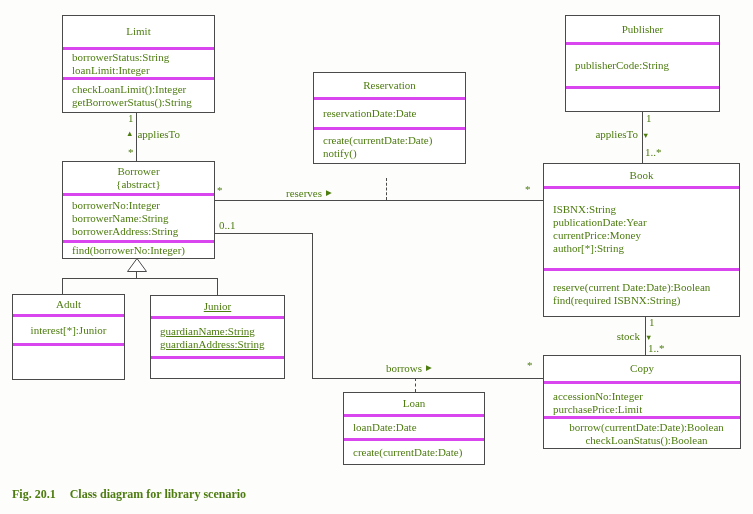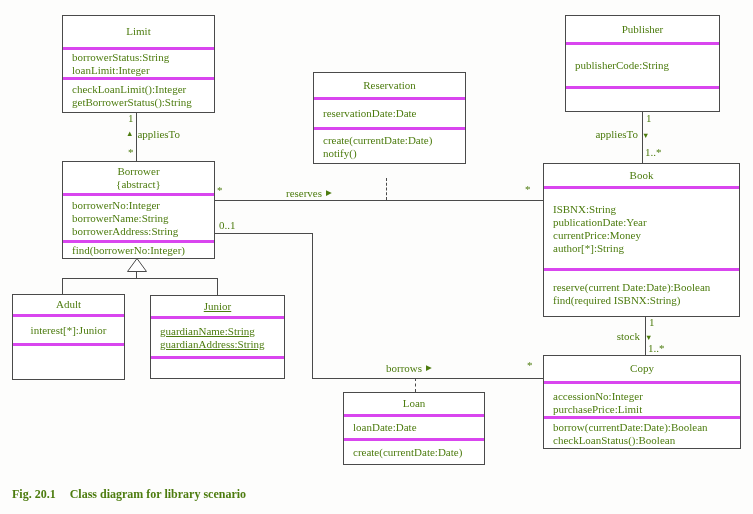--- a/index.html
+++ b/index.html
@@ -139,21 +139,21 @@
   </div>
 
   <div class="uml-class" style="left:543px;top:355px;width:198px;">
     <div class="sec title" style="height:25px;">
       <div class="line">Copy</div>
     </div>
     <div class="sec" style="height:35px;justify-content:flex-end;">
       <div class="line">accessionNo:Integer</div>
       <div class="line">purchasePrice:Limit</div>
     </div>
-    <div class="sec" style="height:32px;">
+    <div class="sec" style="height:32px;align-items:center;">
       <div class="line">borrow(currentDate:Date):Boolean</div>
       <div class="line">checkLoanStatus():Boolean</div>
     </div>
   </div>
 
   <div class="uml-class" style="left:343px;top:392px;width:142px;">
     <div class="sec title" style="height:21px;">
       <div class="line">Loan</div>
     </div>
     <div class="sec" style="height:24px;">

